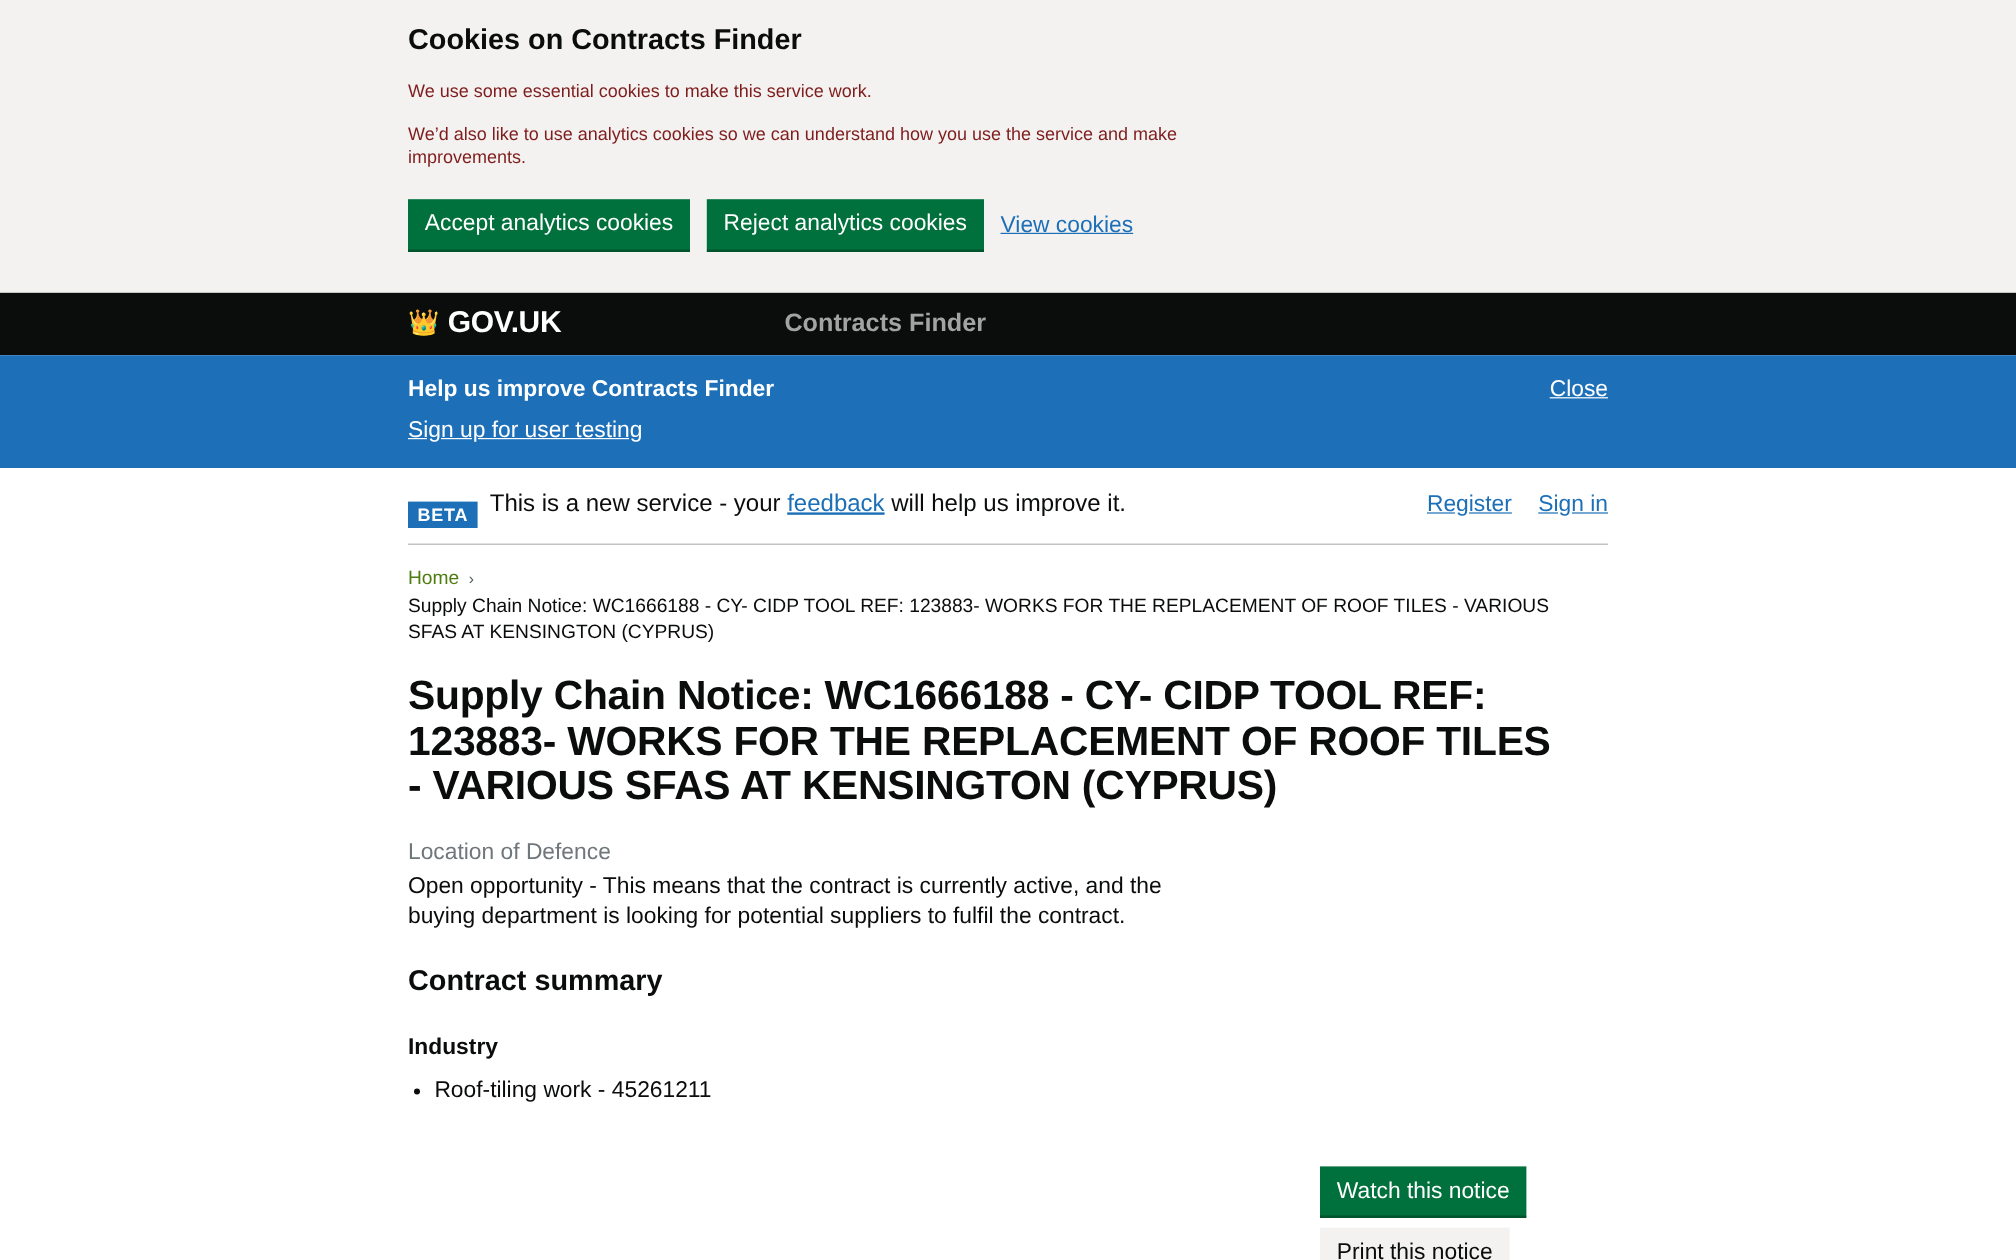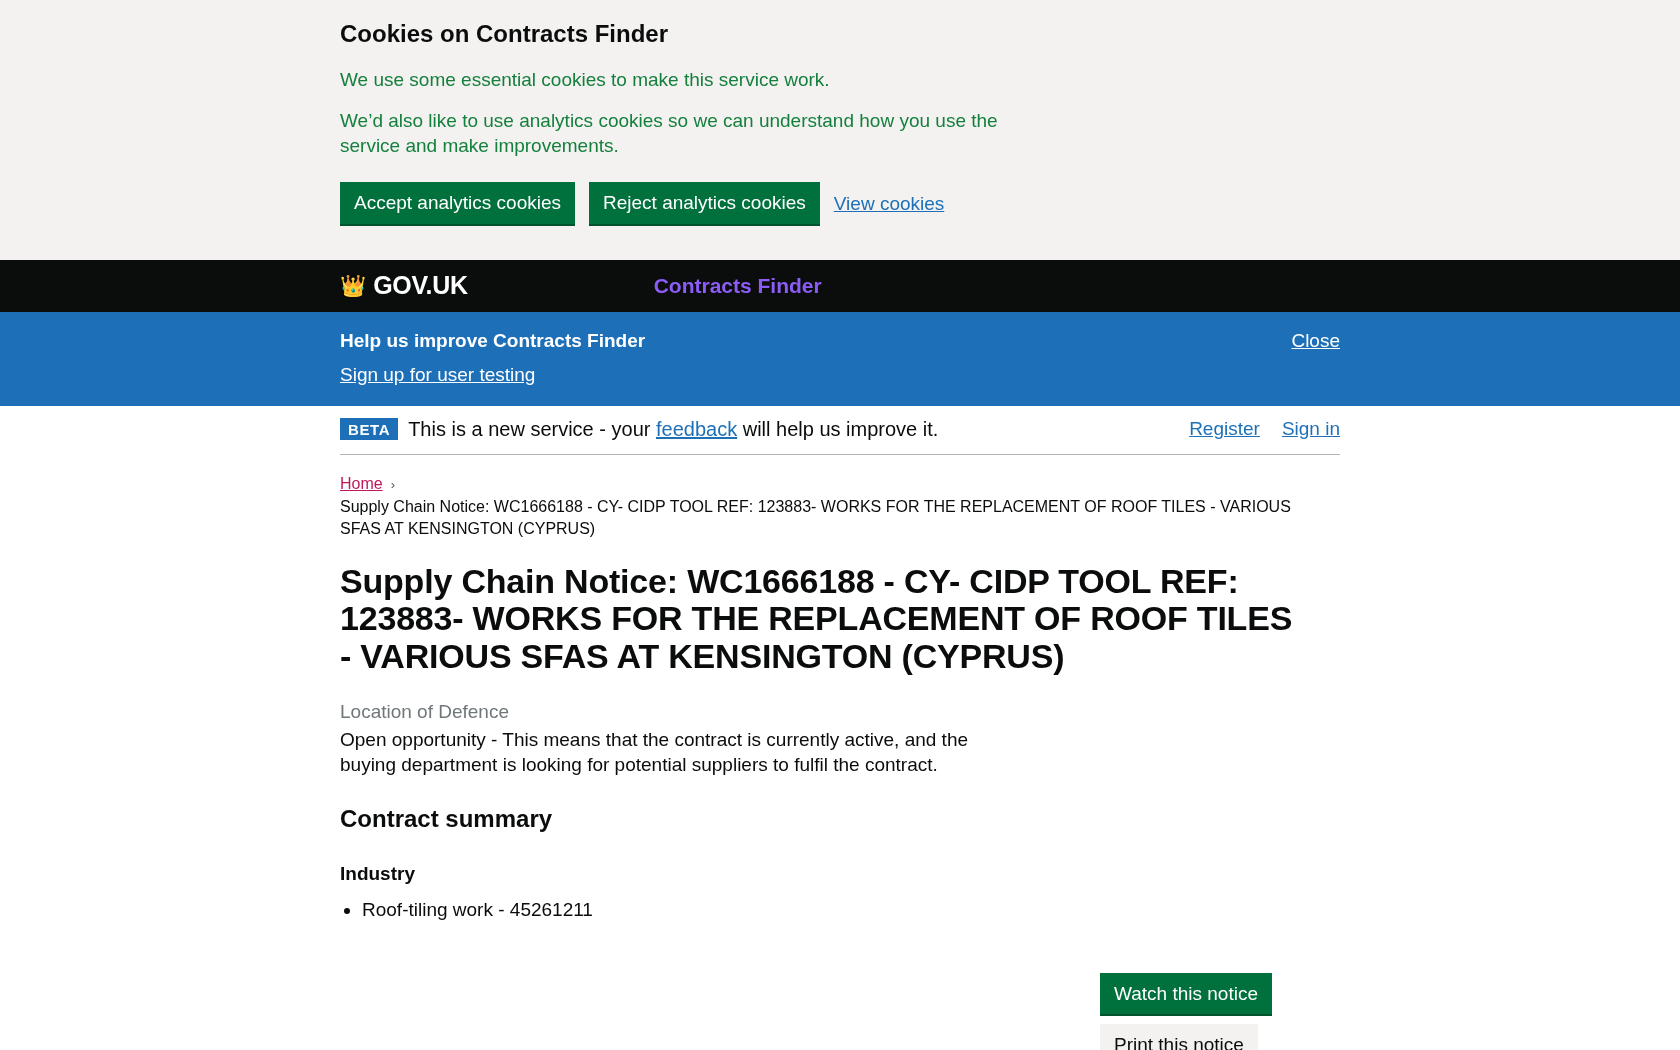--- a/index.html
+++ b/index.html
@@ -33,22 +33,22 @@
     padding: 0 0px;
   }
   .cookie-title {
     font-size: 24px;
     font-weight: bold;
     color: #0b0c0c;
     margin: 0 0 18px 0;
     line-height: 1.2;
   }
   .cookie-p {
-    font-size: 19px;
-    color: #15803d;
+    font-size: 15px;
+    color: #7f1d1d;
     margin: 0 0 16px 0;
     line-height: 1.32;
     max-width: 700px;
   }
   .cookie-actions {
     display: flex;
     align-items: center;
     gap: 14px;
     margin-top: 24px;
   }
@@ -92,21 +92,21 @@
     margin-right: 7px;
     display: inline-block;
   }
   .govuk-logo {
     color: #ffffff;
     font-size: 25px;
     font-weight: bold;
     letter-spacing: -0.3px;
   }
   .service-name {
-    color: #8b5cf6;
+    color: #a3a3a3;
     font-size: 21px;
     font-weight: bold;
     margin-left: 186px;
   }
 
   
   .blue-strip {
     background: #1d70b8;
     width: 100%;
     padding: 18px 0 20px 0;
@@ -151,20 +151,21 @@
   }
   .phase-tag {
     background: #1d70b8;
     color: #ffffff;
     font-size: 15px;
     font-weight: bold;
     text-transform: uppercase;
     padding: 3px 8px 2px 8px;
     letter-spacing: 0.6px;
     margin-right: 10px;
+    margin-top: 16px;
   }
   .beta-text {
     font-size: 20px;
     color: #0b0c0c;
   }
   .beta-text a {
     color: #1d70b8;
     text-decoration: underline;
   }
   .auth-links {
@@ -183,22 +184,21 @@
   
   .breadcrumbs {
     width: 1000px;
     margin: 0 auto;
     padding-top: 18px;
     font-size: 16px;
     color: #0b0c0c;
     line-height: 1.42;
   }
   .breadcrumbs .crumb-home {
-    color: #be185d;
-    text-decoration: underline;
+    color: #4d7c0f;
     cursor: pointer;
   }
   .crumb-sep {
     color: #505a5f;
     margin: 0 6px 0 8px;
     font-size: 13px;
   }
   .crumb-current {
     display: block;
     max-width: 960px;

